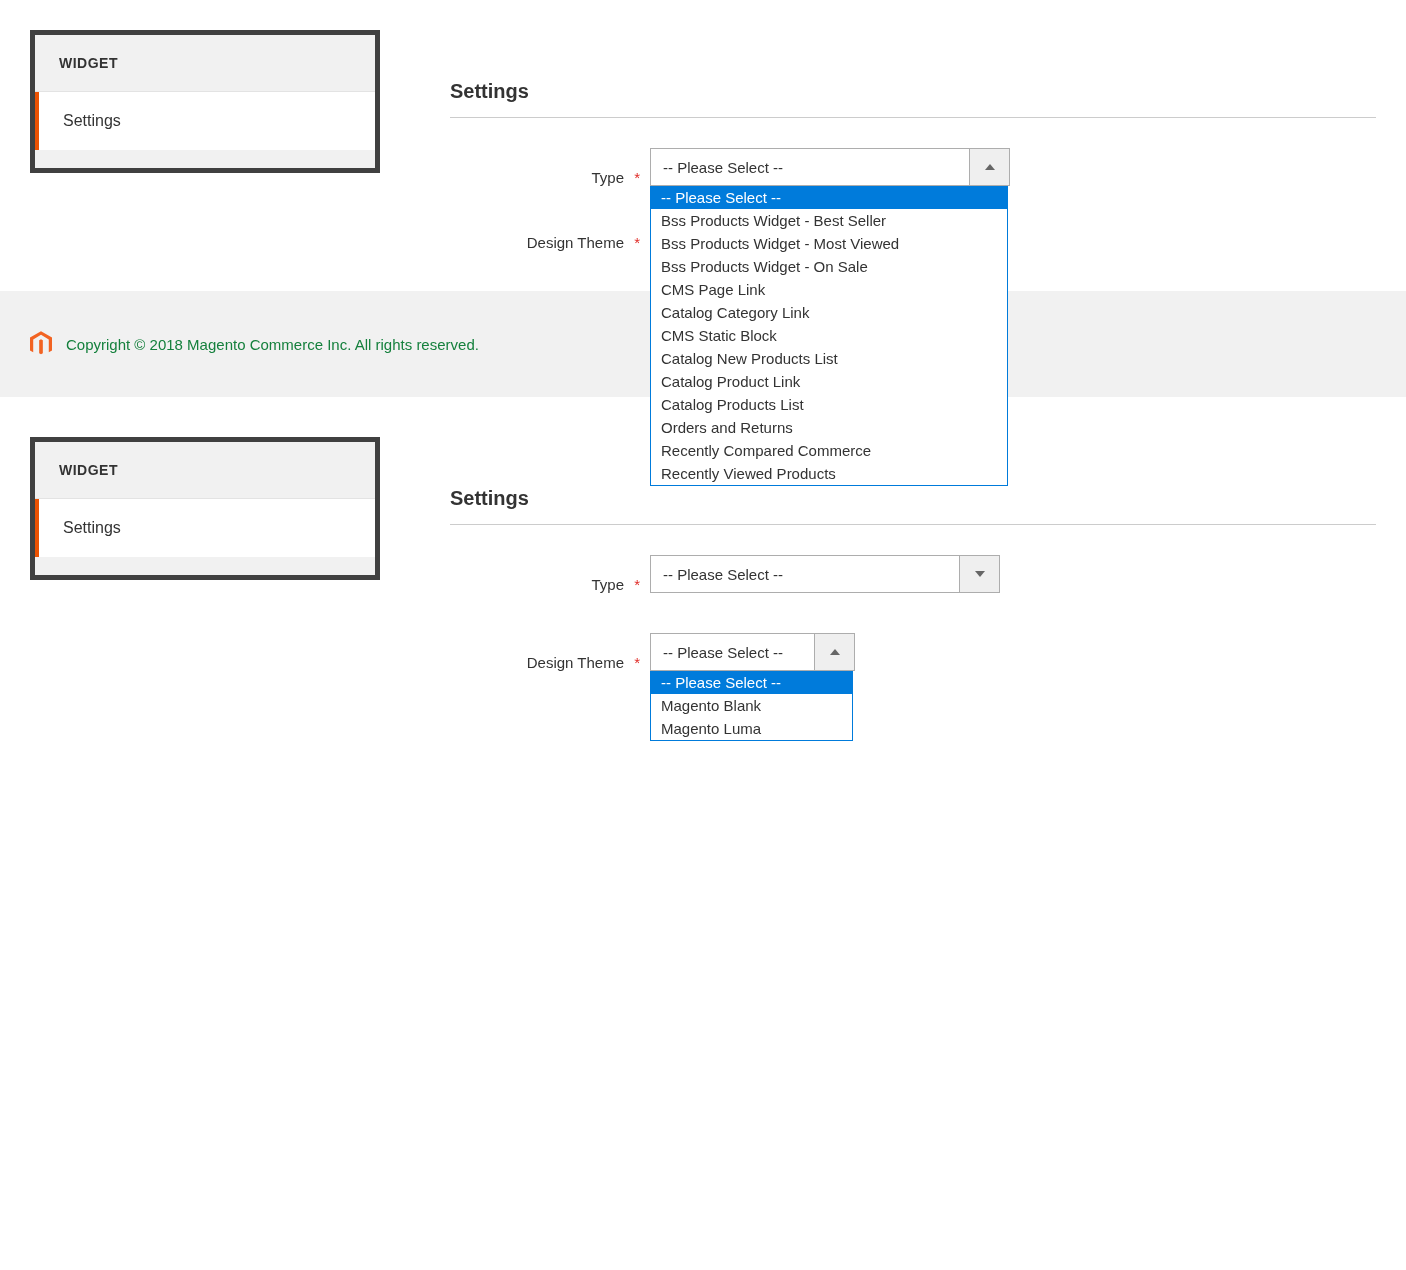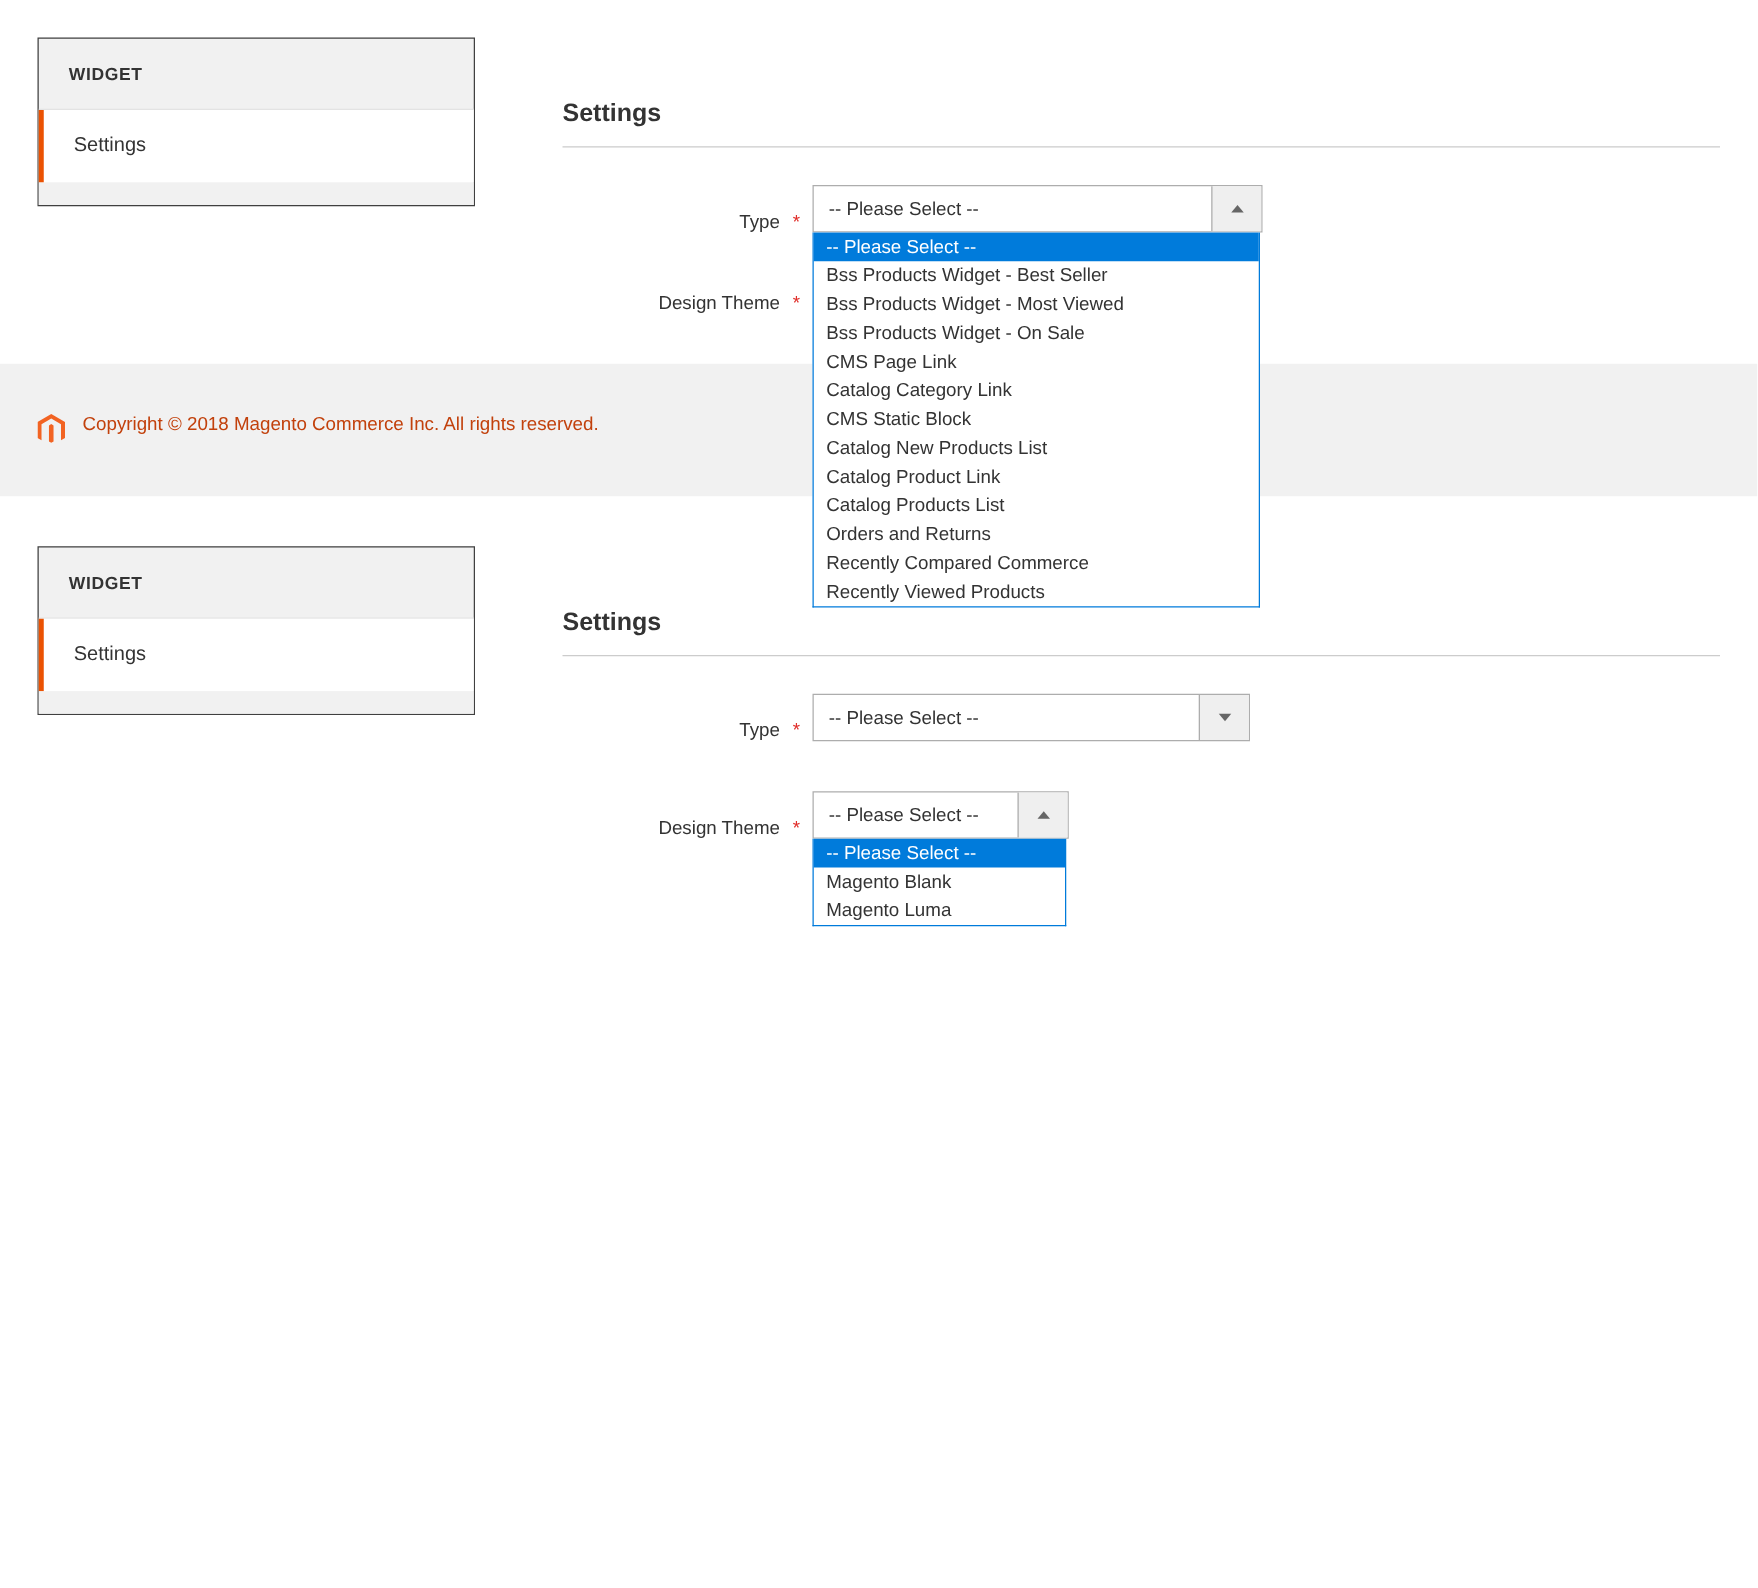--- a/index.html
+++ b/index.html
@@ -15,21 +15,21 @@
     align-items: flex-start;
     padding: 30px 30px 0 30px;
     position: relative;
   }
 
   
   .sidebar {
     width: 350px;
     flex-shrink: 0;
     background: #f1f1f1;
-    border: 1px solid #404040;
+    border: 5px solid #404040;
   }
   .sidebar-header {
     padding: 20px 24px;
     font-weight: 700;
     font-size: 14px;
     color: #333;
     border-bottom: 1px solid #e3e3e3;
     letter-spacing: 0.5px;
   }
   .sidebar-item {
@@ -138,23 +138,23 @@
   }
 
   .dd-type  { width: 358px; }
   .dd-theme { width: 203px; }
 
   
   .footer {
     background: #f1f1f1;
     padding: 40px 30px;
     display: flex;
-    align-items: flex-start;
+    align-items: center;
     gap: 14px;
-    color: #c2410c;
+    color: #15803d;
     font-size: 15px;
   }
   .magento-logo {
     width: 22px; height: 26px;
     display: inline-block;
   }
 </style>
 </head>
 <body>
 

